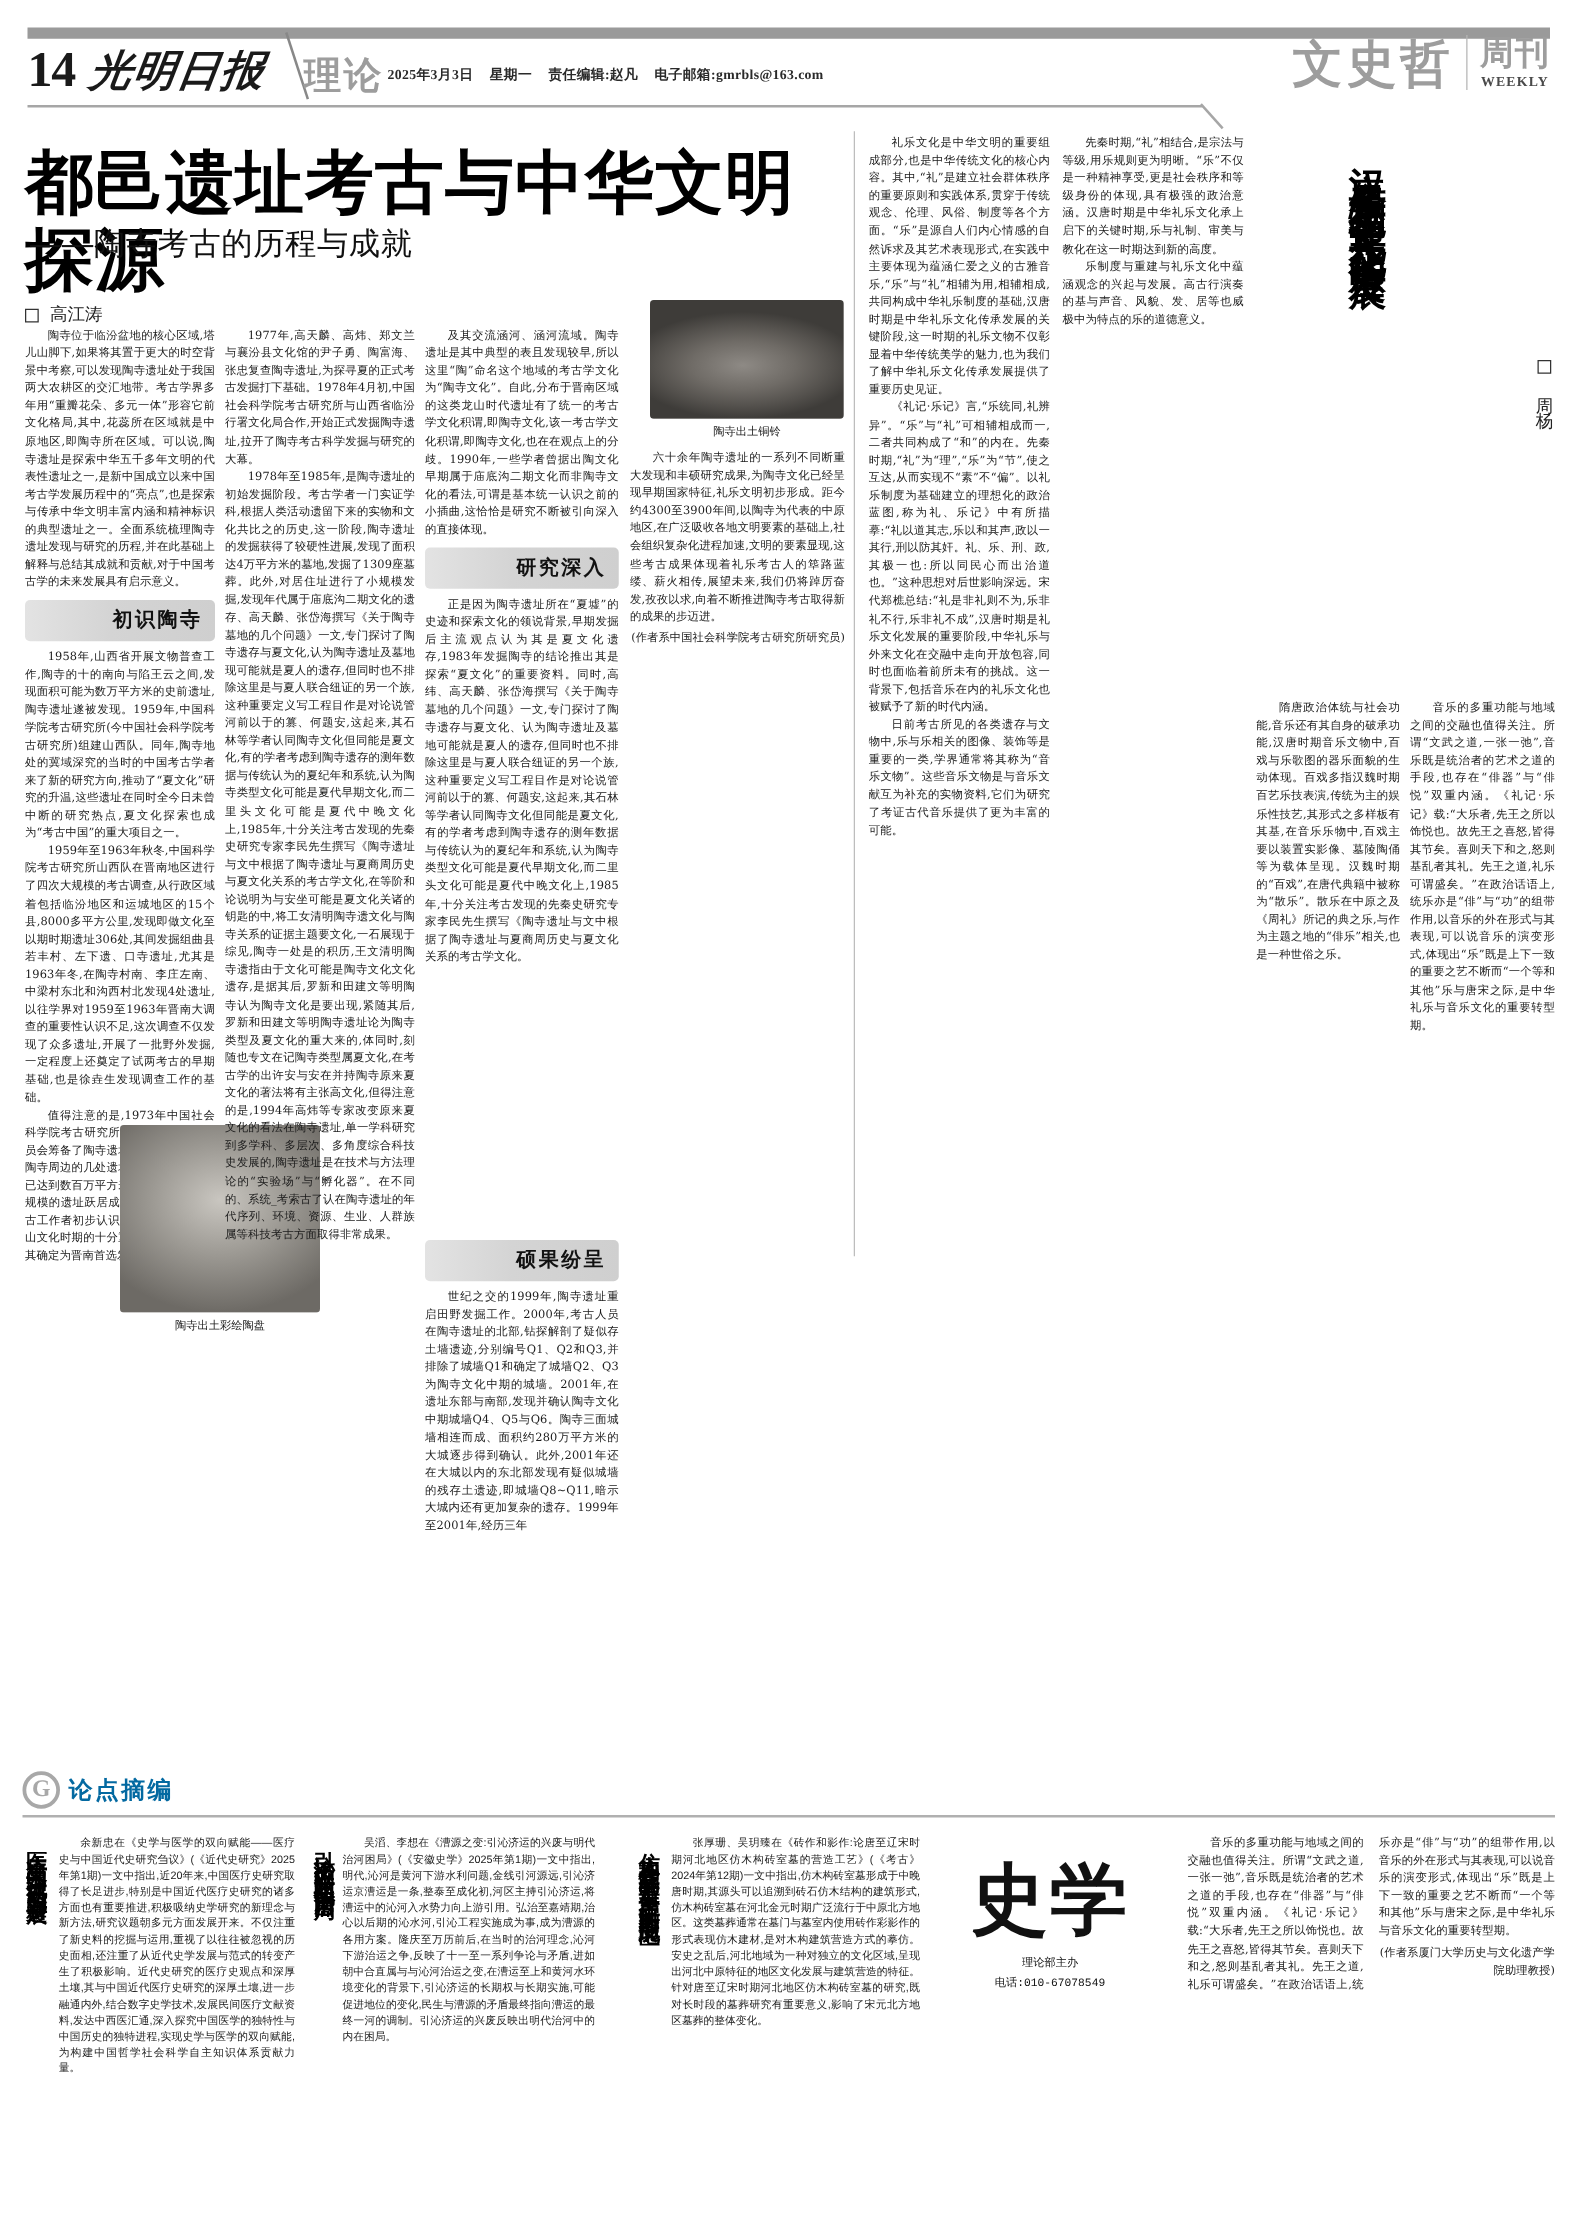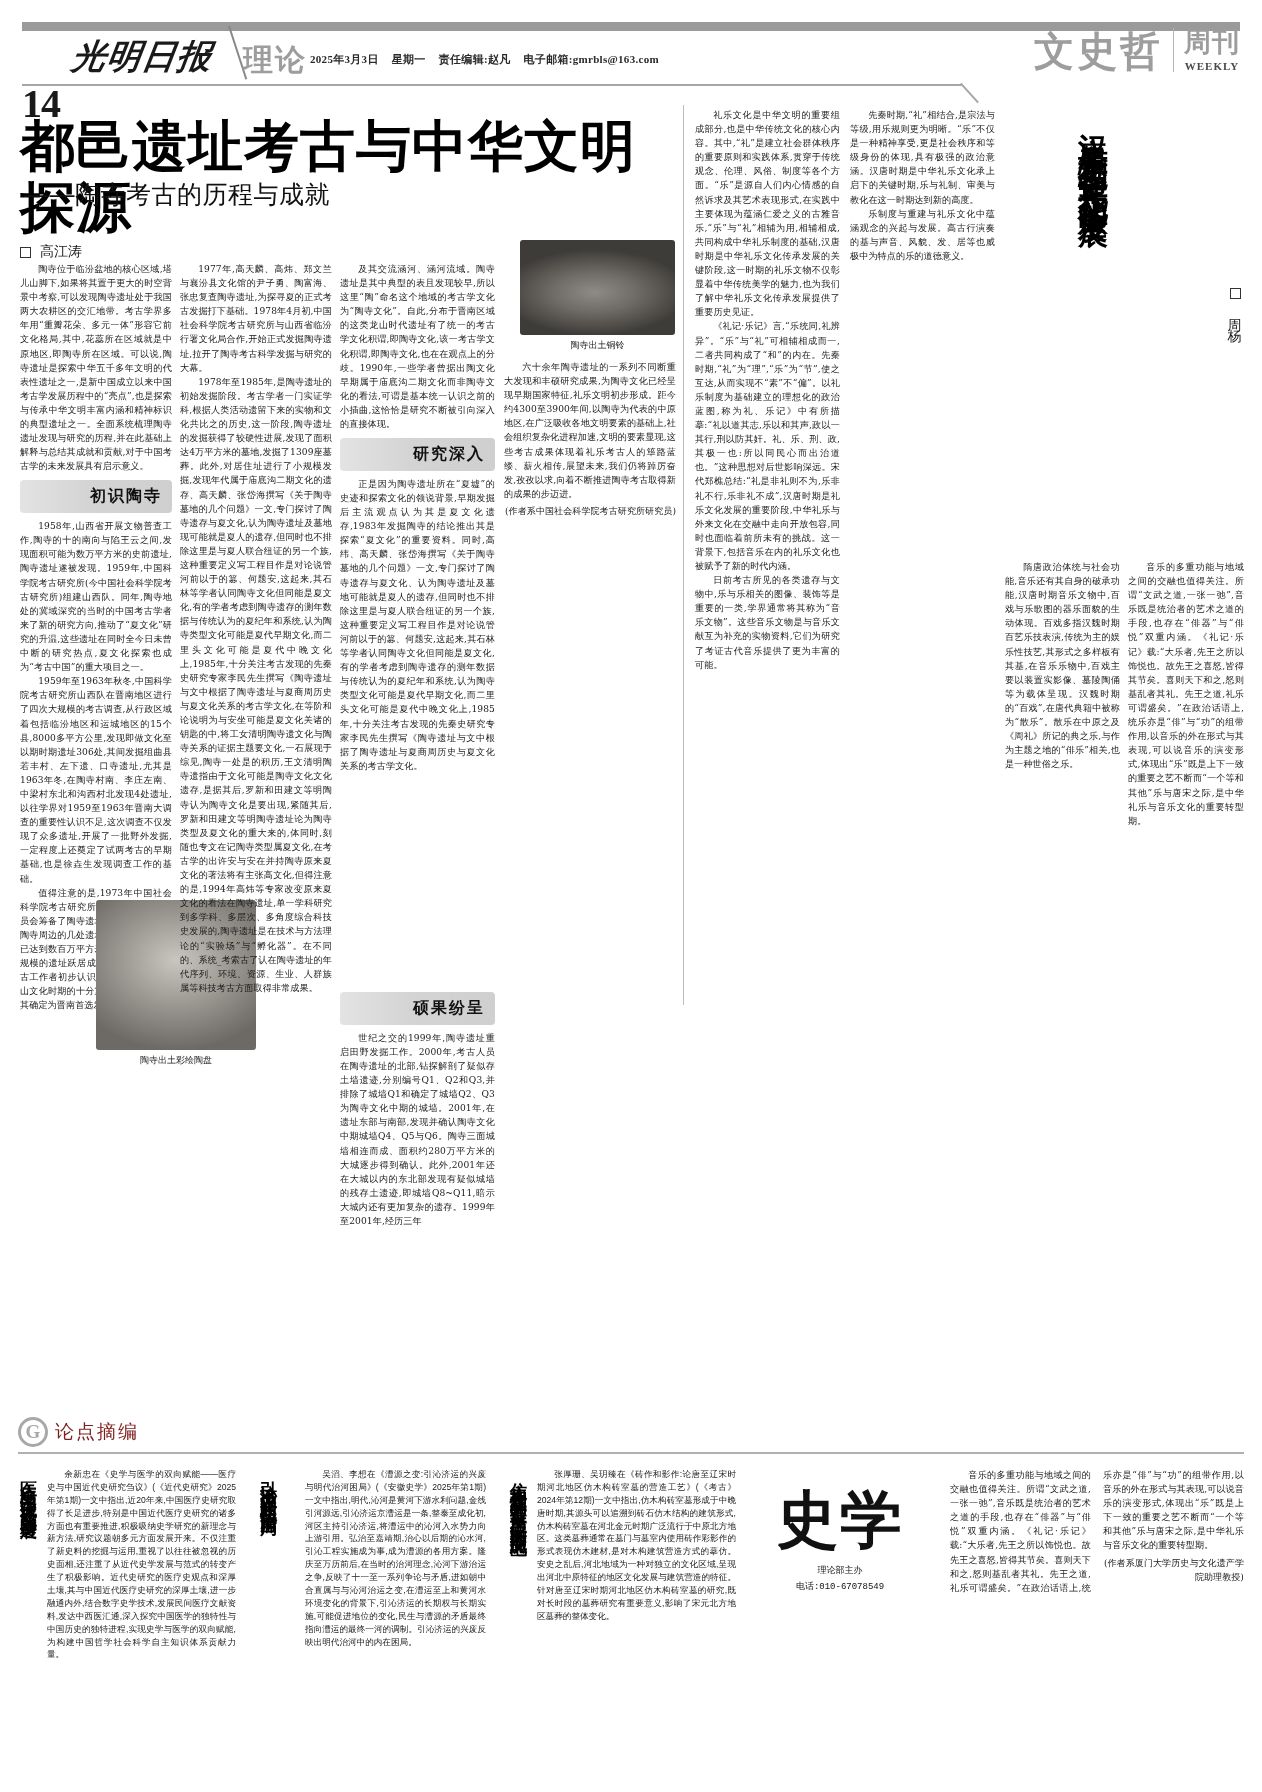--- a/index.html
+++ b/index.html
@@ -14,21 +14,21 @@
 
   
   .masthead { position: absolute; left: 0; top: 0; width: 1262px; height: 96px; }
   .mast-topbar {
     position: absolute; left: 22px; top: 22px; width: 1218px; height: 9px;
     background: #9a9a9a;
   }
   .mast-pageno {
     position: absolute; left: 22px; top: 32px;
     font-size: 40px; font-weight: 700; letter-spacing: -1px;
-    font-family: "Liberation Serif", serif; color: #1a1a1a; margin-top: 48px;
+    font-family: "Liberation Serif", serif; color: #1a1a1a;
   }
   .mast-logo {
     position: absolute; left: 72px; top: 34px;
     font-size: 34px; font-weight: 700; color: #1a1a1a;
     font-style: italic;
     font-family: "DejaVu Serif", serif;
     letter-spacing: 1px;
     transform: skewX(-8deg);
   }
   .mast-slash {
@@ -160,21 +160,21 @@
 
   
   .digest-header { position: absolute; left: 18px; top: 1417px; display: flex; align-items: center; gap: 7px; }
   .g-mark {
     width: 30px; height: 30px; border-radius: 50%;
     border: 3px solid #a8a8a8; position: relative;
     display: flex; align-items: center; justify-content: center;
     font-size: 19px; font-weight: 700; color: #a8a8a8;
     font-family: "Liberation Serif", serif;
   }
-  .digest-title { font-size: 19px; font-weight: 400; color: #7f1d1d; letter-spacing: 2px; font-family: "DejaVu Serif", serif;}
+  .digest-title { font-size: 19px; font-weight: 700; color: #0369a1; letter-spacing: 2px; font-family: "DejaVu Serif", serif;}
   .digest-rule { position: absolute; left: 18px; top: 1452px; width: 1226px; height: 2px; background: #b0b0b0; }
 
   .digest-item { position: absolute; font-size: 8.6px; line-height: 1.5; text-align: justify; color: #1a1a1a; font-family: Liberation Sans, sans-serif; }
   .digest-item p { text-indent: 2em; }
   .dig-vtitle {
     writing-mode: vertical-rl; text-orientation: upright;
     font-size: 17px; font-weight: 700; letter-spacing: 3px;
     font-family: "DejaVu Serif", serif; color: #000;
   }
   .shixue {
@@ -294,21 +294,21 @@
   </div>
   <div class="digest-rule"></div>
 
   <div style="position:absolute; left:18px; top:1468px; width:218px; height:310px; display:flex; gap:6px;">
     <div class="dig-vtitle" style="height:300px;">医疗史与中国近代史研究的新进展</div>
     <div class="digest-item" style="position:relative; flex:1;">
       <p>余新忠在《史学与医学的双向赋能——医疗史与中国近代史研究刍议》(《近代史研究》2025年第1期)一文中指出,近20年来,中国医疗史研究取得了长足进步,特别是中国近代医疗史研究的诸多方面也有重要推进,积极吸纳史学研究的新理念与新方法,研究议题朝多元方面发展开来。不仅注重了新史料的挖掘与运用,重视了以往往被忽视的历史面相,还注重了从近代史学发展与范式的转变产生了积极影响。近代史研究的医疗史观点和深厚土壤,其与中国近代医疗史研究的深厚土壤,进一步融通内外,结合数字史学技术,发展民间医疗文献资料,发达中西医汇通,深入探究中国医学的独特性与中国历史的独特进程,实现史学与医学的双向赋能,为构建中国哲学社会科学自主知识体系贡献力量。</p>
     </div>
   </div>
 
-  <div style="position:absolute; left:258px; top:1468px; width:228px; height:310px; display:flex; gap:24px;">
+  <div style="position:absolute; left:248px; top:1468px; width:228px; height:310px; display:flex; gap:3px;">
     <div class="dig-vtitle" style="height:300px;">引沁济运的兴废与明代治河困局</div>
     <div class="digest-item" style="position:relative; flex:1;">
       <p>吴滔、李想在《漕源之变:引沁济运的兴废与明代治河困局》(《安徽史学》2025年第1期)一文中指出,明代,沁河是黄河下游水利问题,金线引河源远,引沁济运京漕运是一条,整泰至成化初,河区主持引沁济运,将漕运中的沁河入水势力向上游引用。弘治至嘉靖期,治心以后期的沁水河,引沁工程实施成为事,成为漕源的各用方案。隆庆至万历前后,在当时的治河理念,沁河下游治运之争,反映了十一至一系列争论与矛盾,进如朝中合直属与与沁河治运之变,在漕运至上和黄河水环境变化的背景下,引沁济运的长期权与长期实施,可能促进地位的变化,民生与漕源的矛盾最终指向漕运的最终一河的调制。引沁济运的兴废反映出明代治河中的内在困局。</p>
     </div>
   </div>
 
   <div style="position:absolute; left:508px; top:1468px; width:228px; height:310px; display:flex; gap:6px;">
     <div class="dig-vtitle" style="height:300px;">仿木构砖室墓的营造工艺唐至辽宋时期河北地区</div>
     <div class="digest-item" style="position:relative; flex:1;">
       <p>张厚珊、吴玥臻在《砖作和影作:论唐至辽宋时期河北地区仿木构砖室墓的营造工艺》(《考古》2024年第12期)一文中指出,仿木构砖室墓形成于中晚唐时期,其源头可以追溯到砖石仿木结构的建筑形式,仿木构砖室墓在河北金元时期广泛流行于中原北方地区。这类墓葬通常在墓门与墓室内使用砖作彩影作的形式表现仿木建材,是对木构建筑营造方式的摹仿。安史之乱后,河北地域为一种对独立的文化区域,呈现出河北中原特征的地区文化发展与建筑营造的特征。针对唐至辽宋时期河北地区仿木构砖室墓的研究,既对长时段的墓葬研究有重要意义,影响了宋元北方地区墓葬的整体变化。</p>

